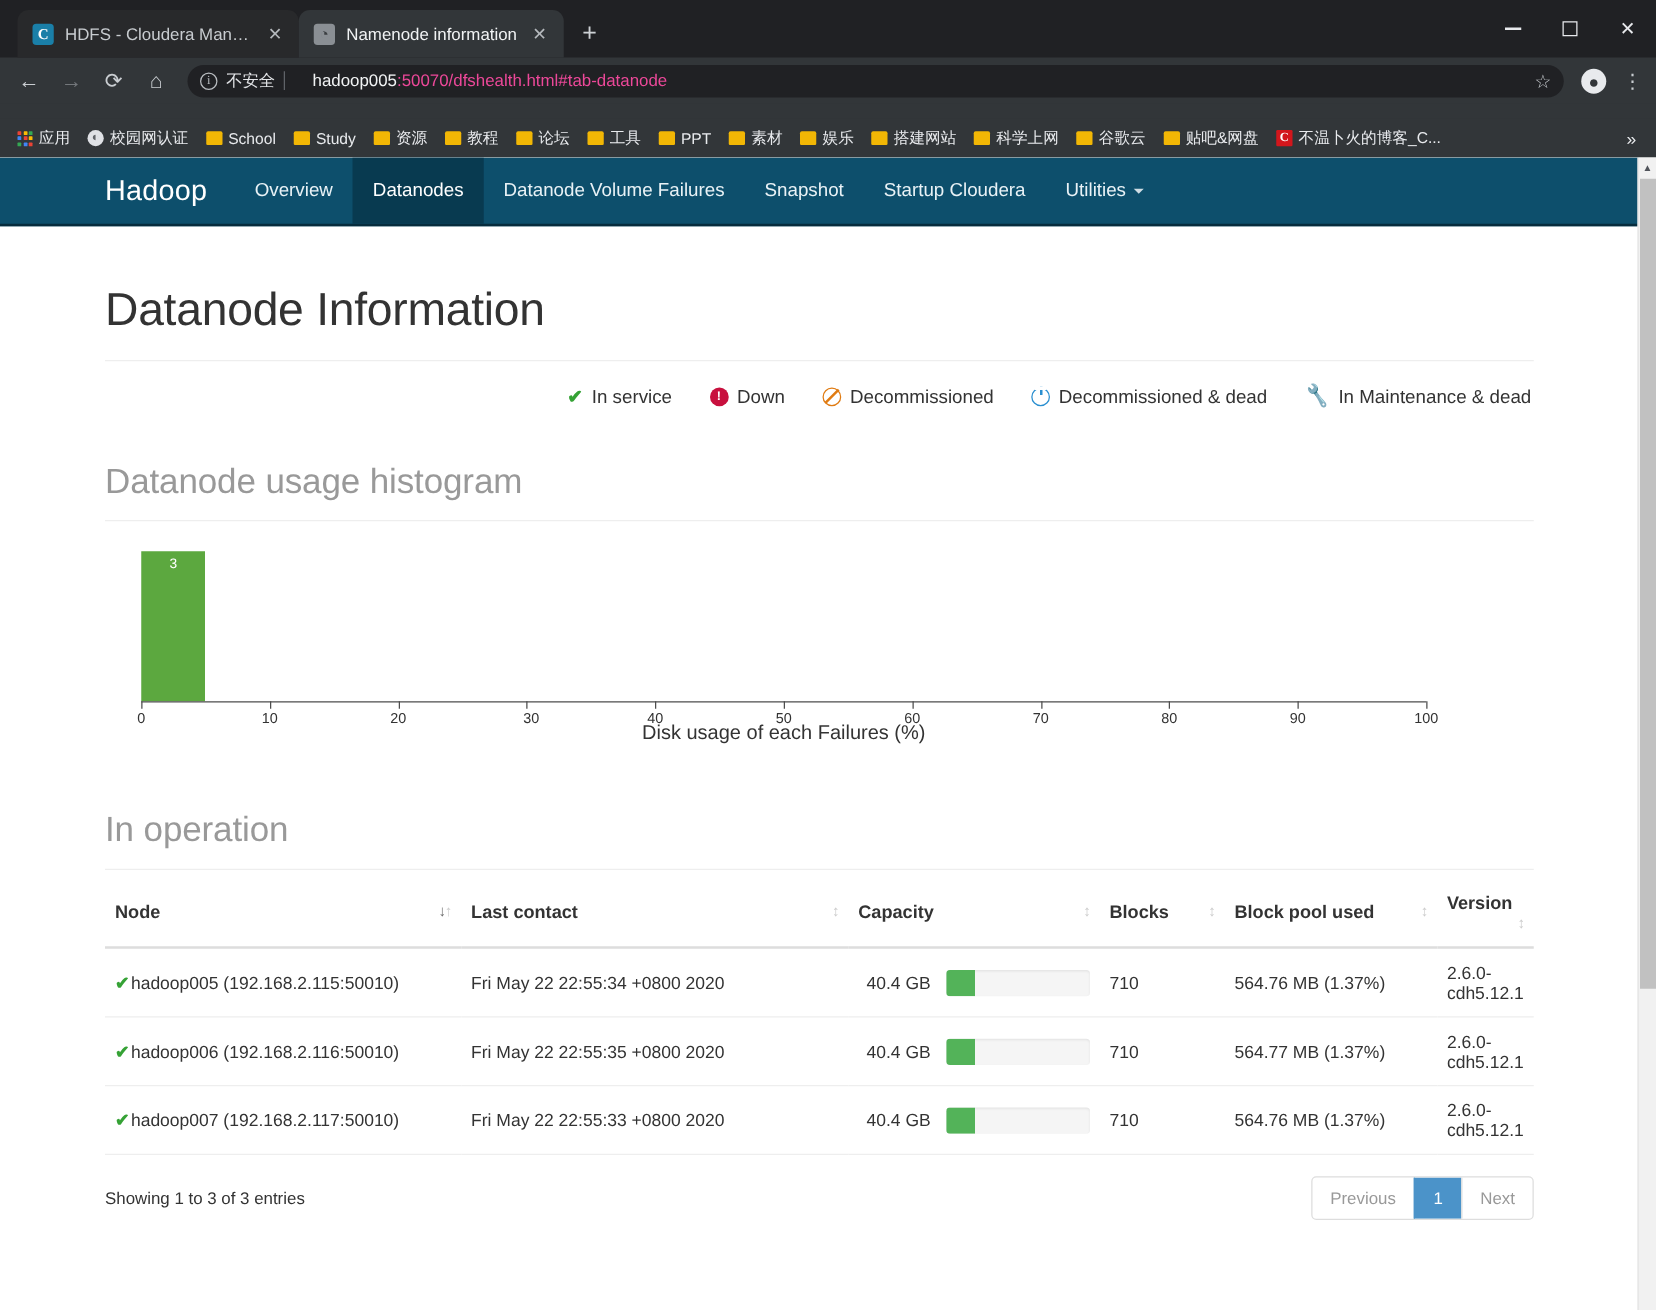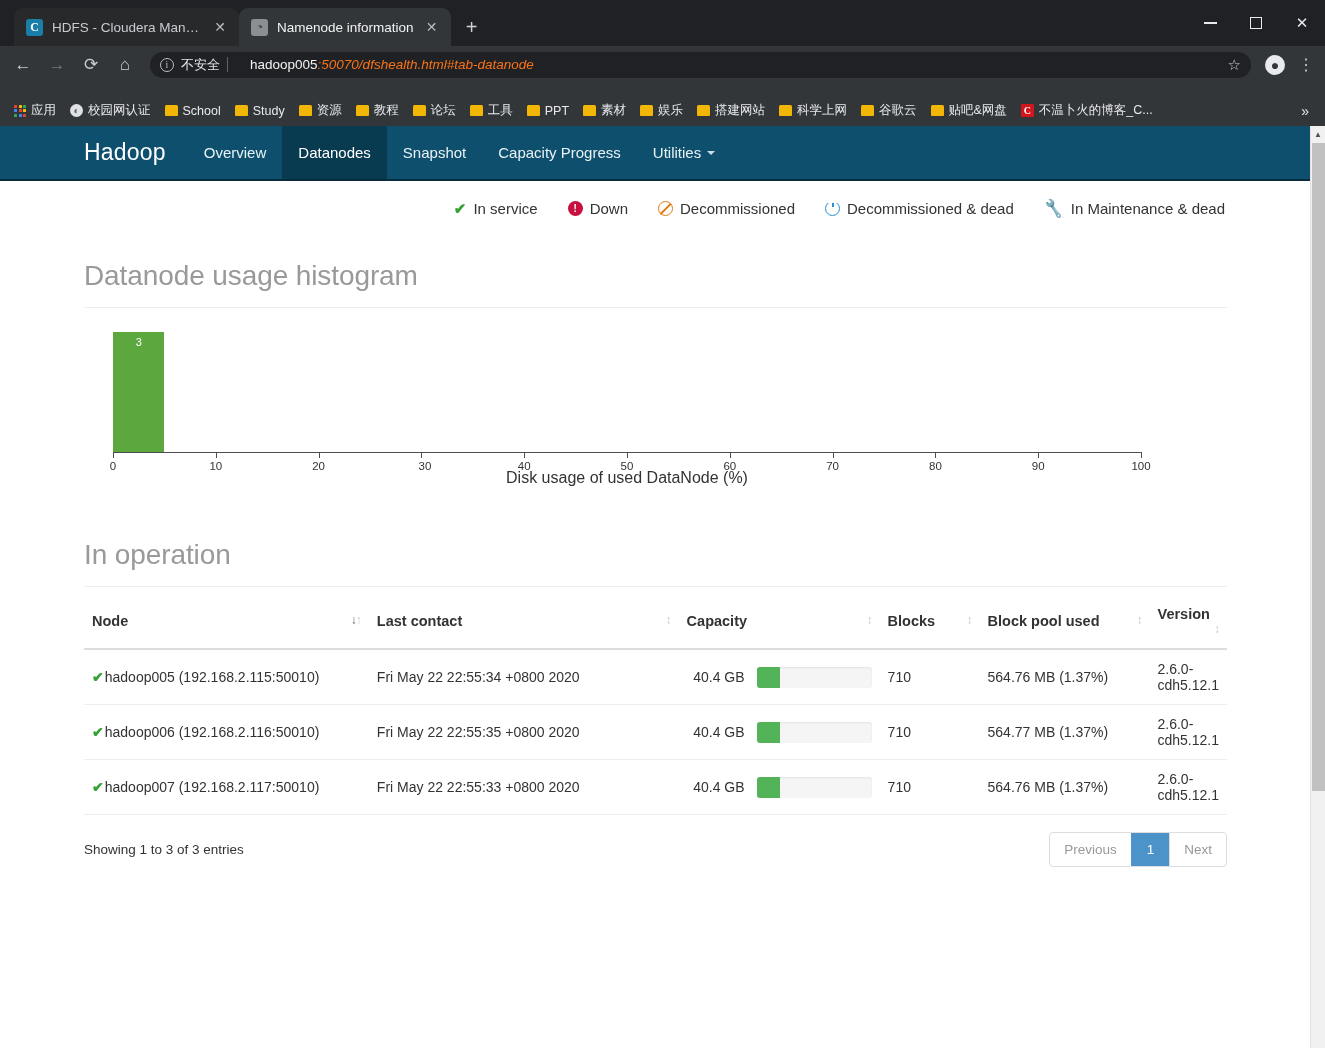--- a/index.html
+++ b/index.html
@@ -61,21 +61,21 @@
   }
   .omni-info {
     width:14px; height:14px; border:1.3px solid #b9bdc1; border-radius:50%;
     color:#b9bdc1; font-size:10px; display:flex; align-items:center; justify-content:center;
     font-family:"Liberation Serif", serif;
   }
   .omni-warn { font-size:13px; color:#e3e5e8; }
   .omni-sep { width:1px; height:15px; background:#5f6368; }
   .omni-url { white-space:nowrap; }
   .omni-url .host { color:#f1f3f4;margin-left:15px; }
-  .omni-url .rest { color:#f97316;font-style:italic; }
+  .omni-url .rest { color:#ec4899; }
   .omni-star { color:#c9cdd1; font-size:15px; margin-left:auto; }
   .tb-right { display:flex; align-items:center; gap:2px; }
   .avatar-btn { width:20px; height:20px; border-radius:50%; background:#e8eaed; color:#323639;
                 display:flex; align-items:center; justify-content:center; font-size:14px; margin:0 8px; }
   .kebab { color:#c9cdd1; font-size:16px; width:22px; text-align:center; }
 
   .bookmarks { height:31px; background:#323639; display:flex; align-items:center;
                padding:0 8px; gap:2px; font-size:12.5px; color:#e8eaed; overflow:hidden;margin-top:12px; }
   .bm { display:flex; align-items:center; gap:5px; padding:3px 6px; border-radius:4px; white-space:nowrap; }
   .bm-folder { width:13px; height:11px; background:#f2b705; border-radius:1.5px 1.5px 1px 1px; flex:0 0 13px; }
@@ -335,30 +335,32 @@
   </div>
 </div>
 
 <div class="viewport">
   <div class="page">
 
     <div class="navbar">
       <div class="brand">Hadoop</div>
       <div class="navlink">Overview</div>
       <div class="navlink active">Datanodes</div>
+      <div class="navlink">Datanode Volume Failures</div>
       <div class="navlink">Snapshot</div>
-      <div class="navlink">Capacity Progress</div>
+      <div class="navlink">Startup Cloudera</div>
       <div class="navlink">
         <span>Utilities</span>
         <span class="caret"></span>
       </div>
     </div>
 
     <div class="container">
 
+      <h1 class="page-title">Datanode Information</h1>
 
       <div class="legend">
         <div class="legend-item">
           <span class="lg-check">✔</span>
           <span>In service</span>
         </div>
         <div class="legend-item">
           <span class="lg-down">!</span>
           <span>Down</span>
         </div>
@@ -401,21 +403,21 @@
             <div class="ticklabel" style="left: 616.8px;">60</div>
             <div class="tick" style="left: 719.6px;"></div>
             <div class="ticklabel" style="left: 719.6px;">70</div>
             <div class="tick" style="left: 822.4px;"></div>
             <div class="ticklabel" style="left: 822.4px; text-align: right;">80</div>
             <div class="tick" style="left: 925.2px;"></div>
             <div class="ticklabel" style="left: 925.2px;">90</div>
             <div class="tick" style="left: 1028px;"></div>
             <div class="ticklabel" style="left: 1028px;">100</div>
           </div>
-        <div class="axis-title">Disk usage of used DataNode (%)</div>
+        <div class="axis-title">Disk usage of each Failures (%)</div>
       </div>
 
       <h2 class="section">In operation</h2>
 
 
       <table class="dn">
         <thead>
           <tr>
             <th style="width:285px">
               <span>Node</span>

